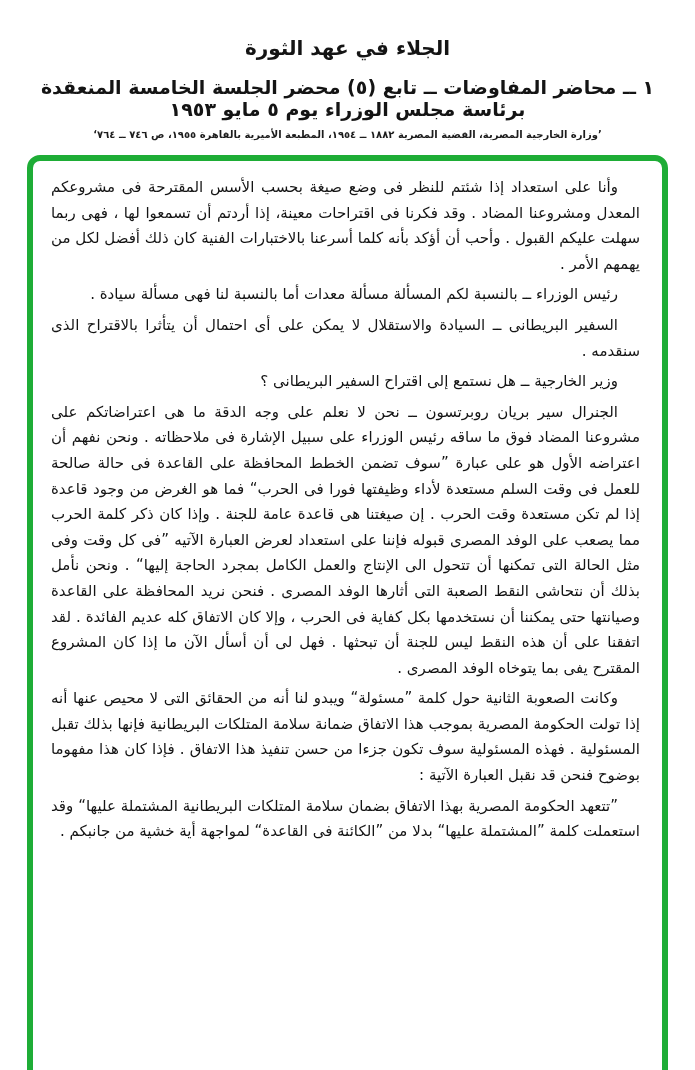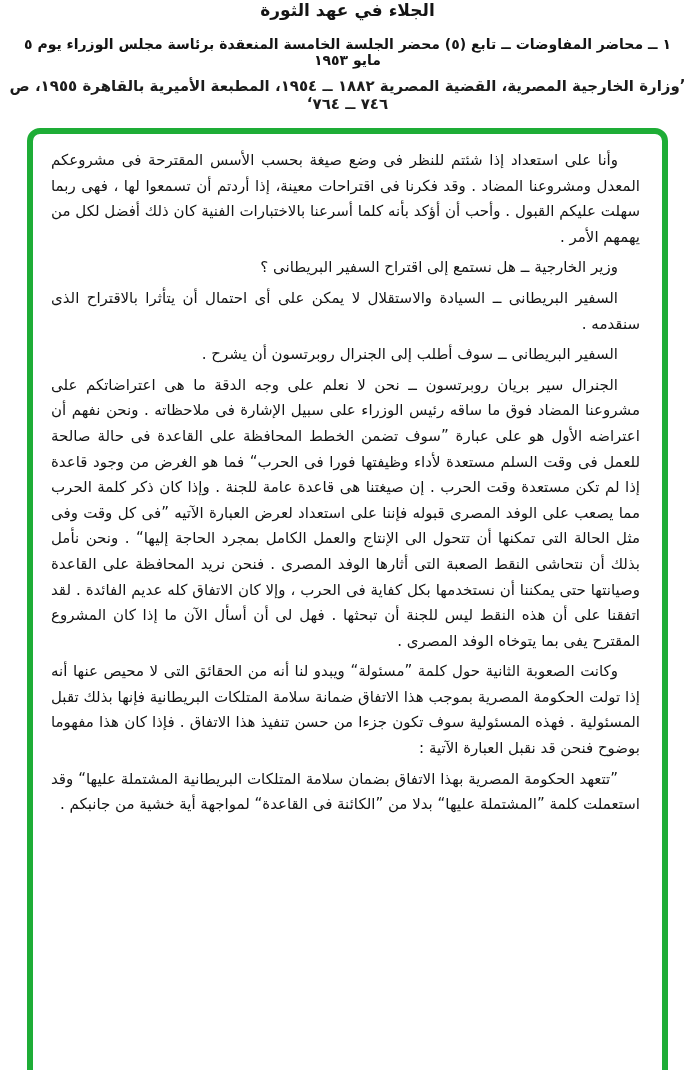--- a/index.html
+++ b/index.html
@@ -14,34 +14,35 @@
   }
   .page {
     width: 695px;
     height: 1070px;
     position: relative;
     direction: rtl;
   }
   .doc-title {
     text-align: center;
     font-weight: bold;
-    font-size: 17px;
+    font-size: 20px;
+    padding-top: 36px;
     letter-spacing: 0;
   }
   .header-line {
     text-align: center;
     font-weight: bold;
-    font-size: 14px;
+    font-size: 19px;
     margin-top: 16px;
     padding: 0 10px;
   }
   .citation-line {
     text-align: center;
     font-weight: bold;
-    font-size: 15px;
+    font-size: 10px;
     margin-top: 9px;
     color: #1c1c1c;
   }
   .transcript-frame {
     box-sizing: border-box;
     margin: 15px 27px 0 27px;
     height: 1054px;
     border: 6px solid #1ead36;
     border-radius: 13px;
     padding: 14px 22px 20px 18px;
@@ -72,23 +73,23 @@
 <div class="page">
 
   <div class="doc-title">الجلاء في عهد الثورة</div>
 
   <div class="header-line">١ ــ محاضر المفاوضات ــ تابع (٥) محضر الجلسة الخامسة المنعقدة برئاسة مجلس الوزراء يوم ٥ مايو ١٩٥٣</div>
 
   <div class="citation-line">’وزارة الخارجية المصرية، القضية المصرية ١٨٨٢ ــ ١٩٥٤، المطبعة الأميرية بالقاهرة ١٩٥٥، ص ٧٤٦ ــ ٧٦٤‘</div>
 
   <div class="transcript-frame">
     <p>وأنا على استعداد إذا شئتم للنظر فى وضع صيغة بحسب الأسس المقترحة فى مشروعكم المعدل ومشروعنا المضاد . وقد فكرنا فى اقتراحات معينة، إذا أردتم أن تسمعوا لها ، فهى ربما سهلت عليكم القبول . وأحب أن أؤكد بأنه كلما أسرعنا بالاختبارات الفنية كان ذلك أفضل لكل من يهمهم الأمر .</p>
+    <p>رئيس الوزراء ــ بالنسبة لكم المسألة مسألة معدات أما بالنسبة لنا فهى مسألة سيادة .</p>
+    <p>السفير البريطانى ــ السيادة والاستقلال لا يمكن على أى احتمال أن يتأثرا بالاقتراح الذى سنقدمه .</p>
     <p>وزير الخارجية ــ هل نستمع إلى اقتراح السفير البريطانى ؟</p>
-    <p>السفير البريطانى ــ السيادة والاستقلال لا يمكن على أى احتمال أن يتأثرا بالاقتراح الذى سنقدمه .</p>
-    <p>السفير البريطانى ــ سوف أطلب إلى الجنرال روبرتسون أن يشرح .</p>
     <p>الجنرال سير بريان روبرتسون ــ نحن لا نعلم على وجه الدقة ما هى اعتراضاتكم على مشروعنا المضاد فوق ما ساقه رئيس الوزراء على سبيل الإشارة فى ملاحظاته . ونحن نفهم أن اعتراضه الأول هو على عبارة ”سوف تضمن الخطط المحافظة على القاعدة فى حالة صالحة للعمل فى وقت السلم مستعدة لأداء وظيفتها فورا فى الحرب“ فما هو الغرض من وجود قاعدة إذا لم تكن مستعدة وقت الحرب . إن صيغتنا هى قاعدة عامة للجنة . وإذا كان ذكر كلمة الحرب مما يصعب على الوفد المصرى قبوله فإننا على استعداد لعرض العبارة الآتيه ”فى كل وقت وفى مثل الحالة التى تمكنها أن تتحول الى الإنتاج والعمل الكامل بمجرد الحاجة إليها“ . ونحن نأمل بذلك أن نتحاشى النقط الصعبة التى أثارها الوفد المصرى . فنحن نريد المحافظة على القاعدة وصيانتها حتى يمكننا أن نستخدمها بكل كفاية فى الحرب ، وإلا كان الاتفاق كله عديم الفائدة . لقد اتفقنا على أن هذه النقط ليس للجنة أن تبحثها . فهل لى أن أسأل الآن ما إذا كان المشروع المقترح يفى بما يتوخاه الوفد المصرى .</p>
     <p>وكانت الصعوبة الثانية حول كلمة ”مسئولة“ ويبدو لنا أنه من الحقائق التى لا محيص عنها أنه إذا تولت الحكومة المصرية بموجب هذا الاتفاق ضمانة سلامة المتلكات البريطانية فإنها بذلك تقبل المسئولية . فهذه المسئولية سوف تكون جزءا من حسن تنفيذ هذا الاتفاق . فإذا كان هذا مفهوما بوضوح فنحن قد نقبل العبارة الآتية :</p>
     <p class="bold">”تتعهد الحكومة المصرية بهذا الاتفاق بضمان سلامة المتلكات البريطانية المشتملة عليها“ وقد استعملت كلمة ”المشتملة عليها“ بدلا من ”الكائنة فى القاعدة“ لمواجهة أية خشية من جانبكم .</p>
   </div>
 
   <div class="page-number">٣</div>
 
 </div>
 
 </body></html>

